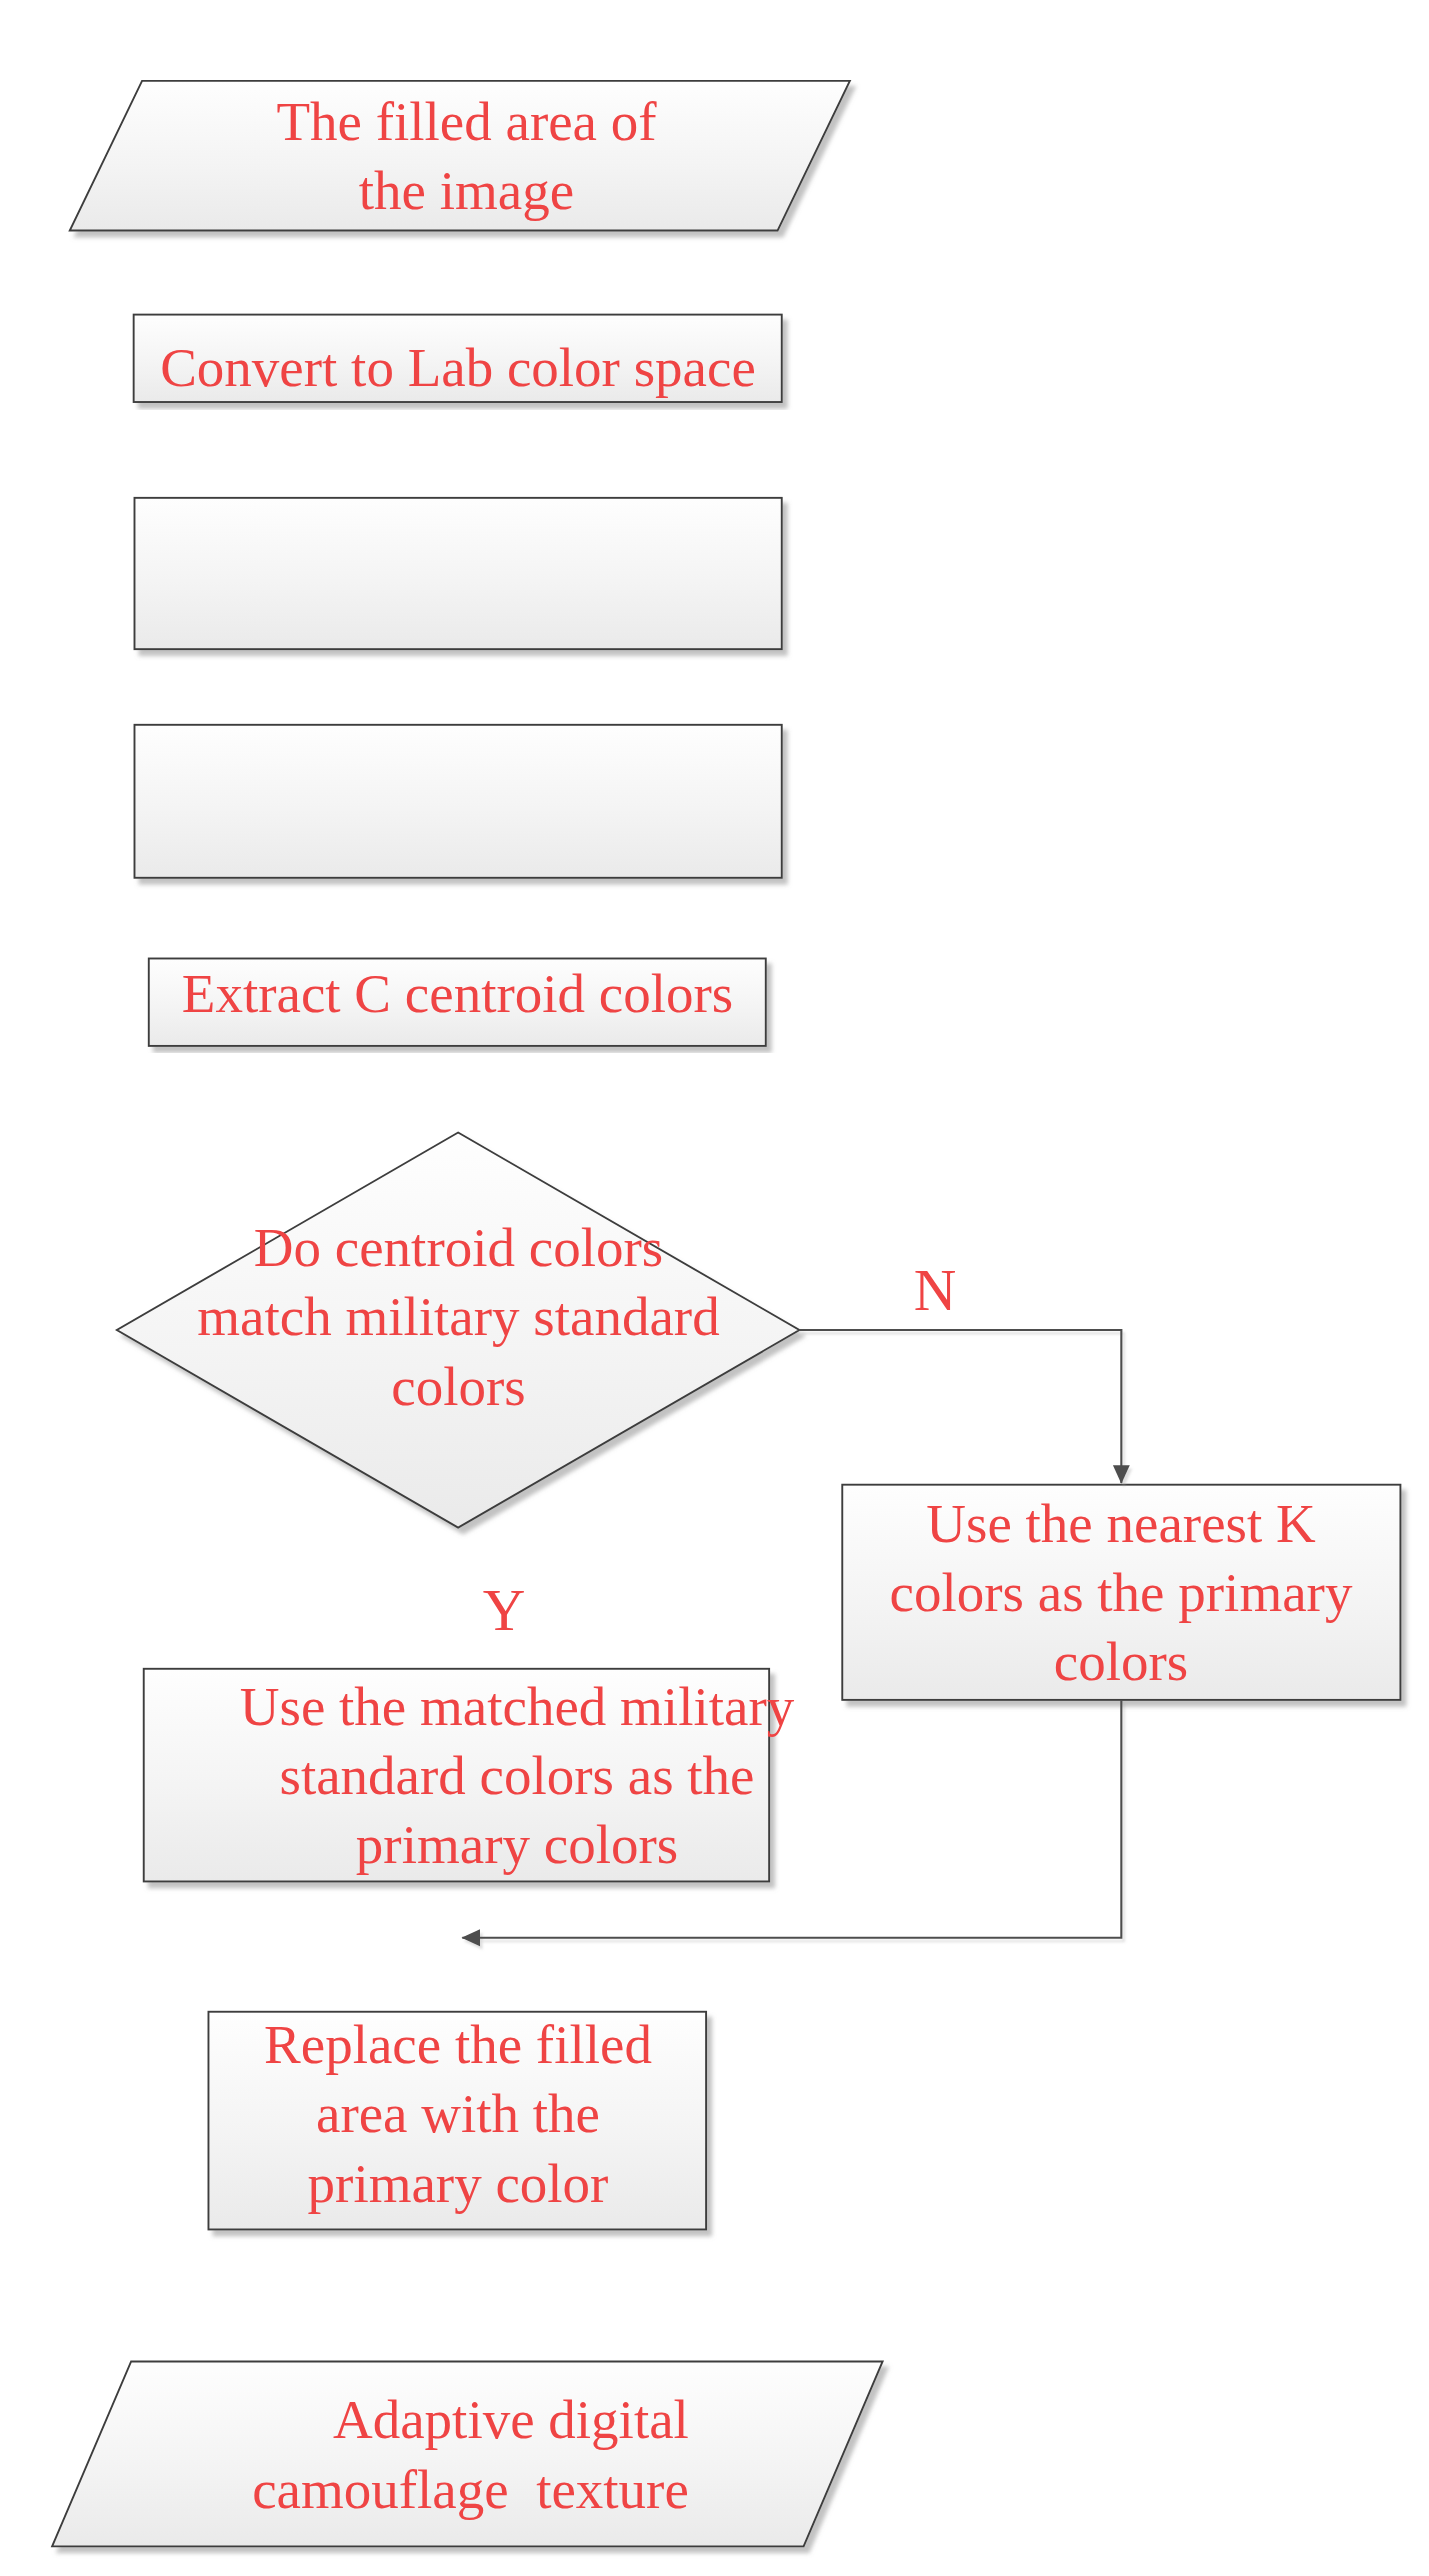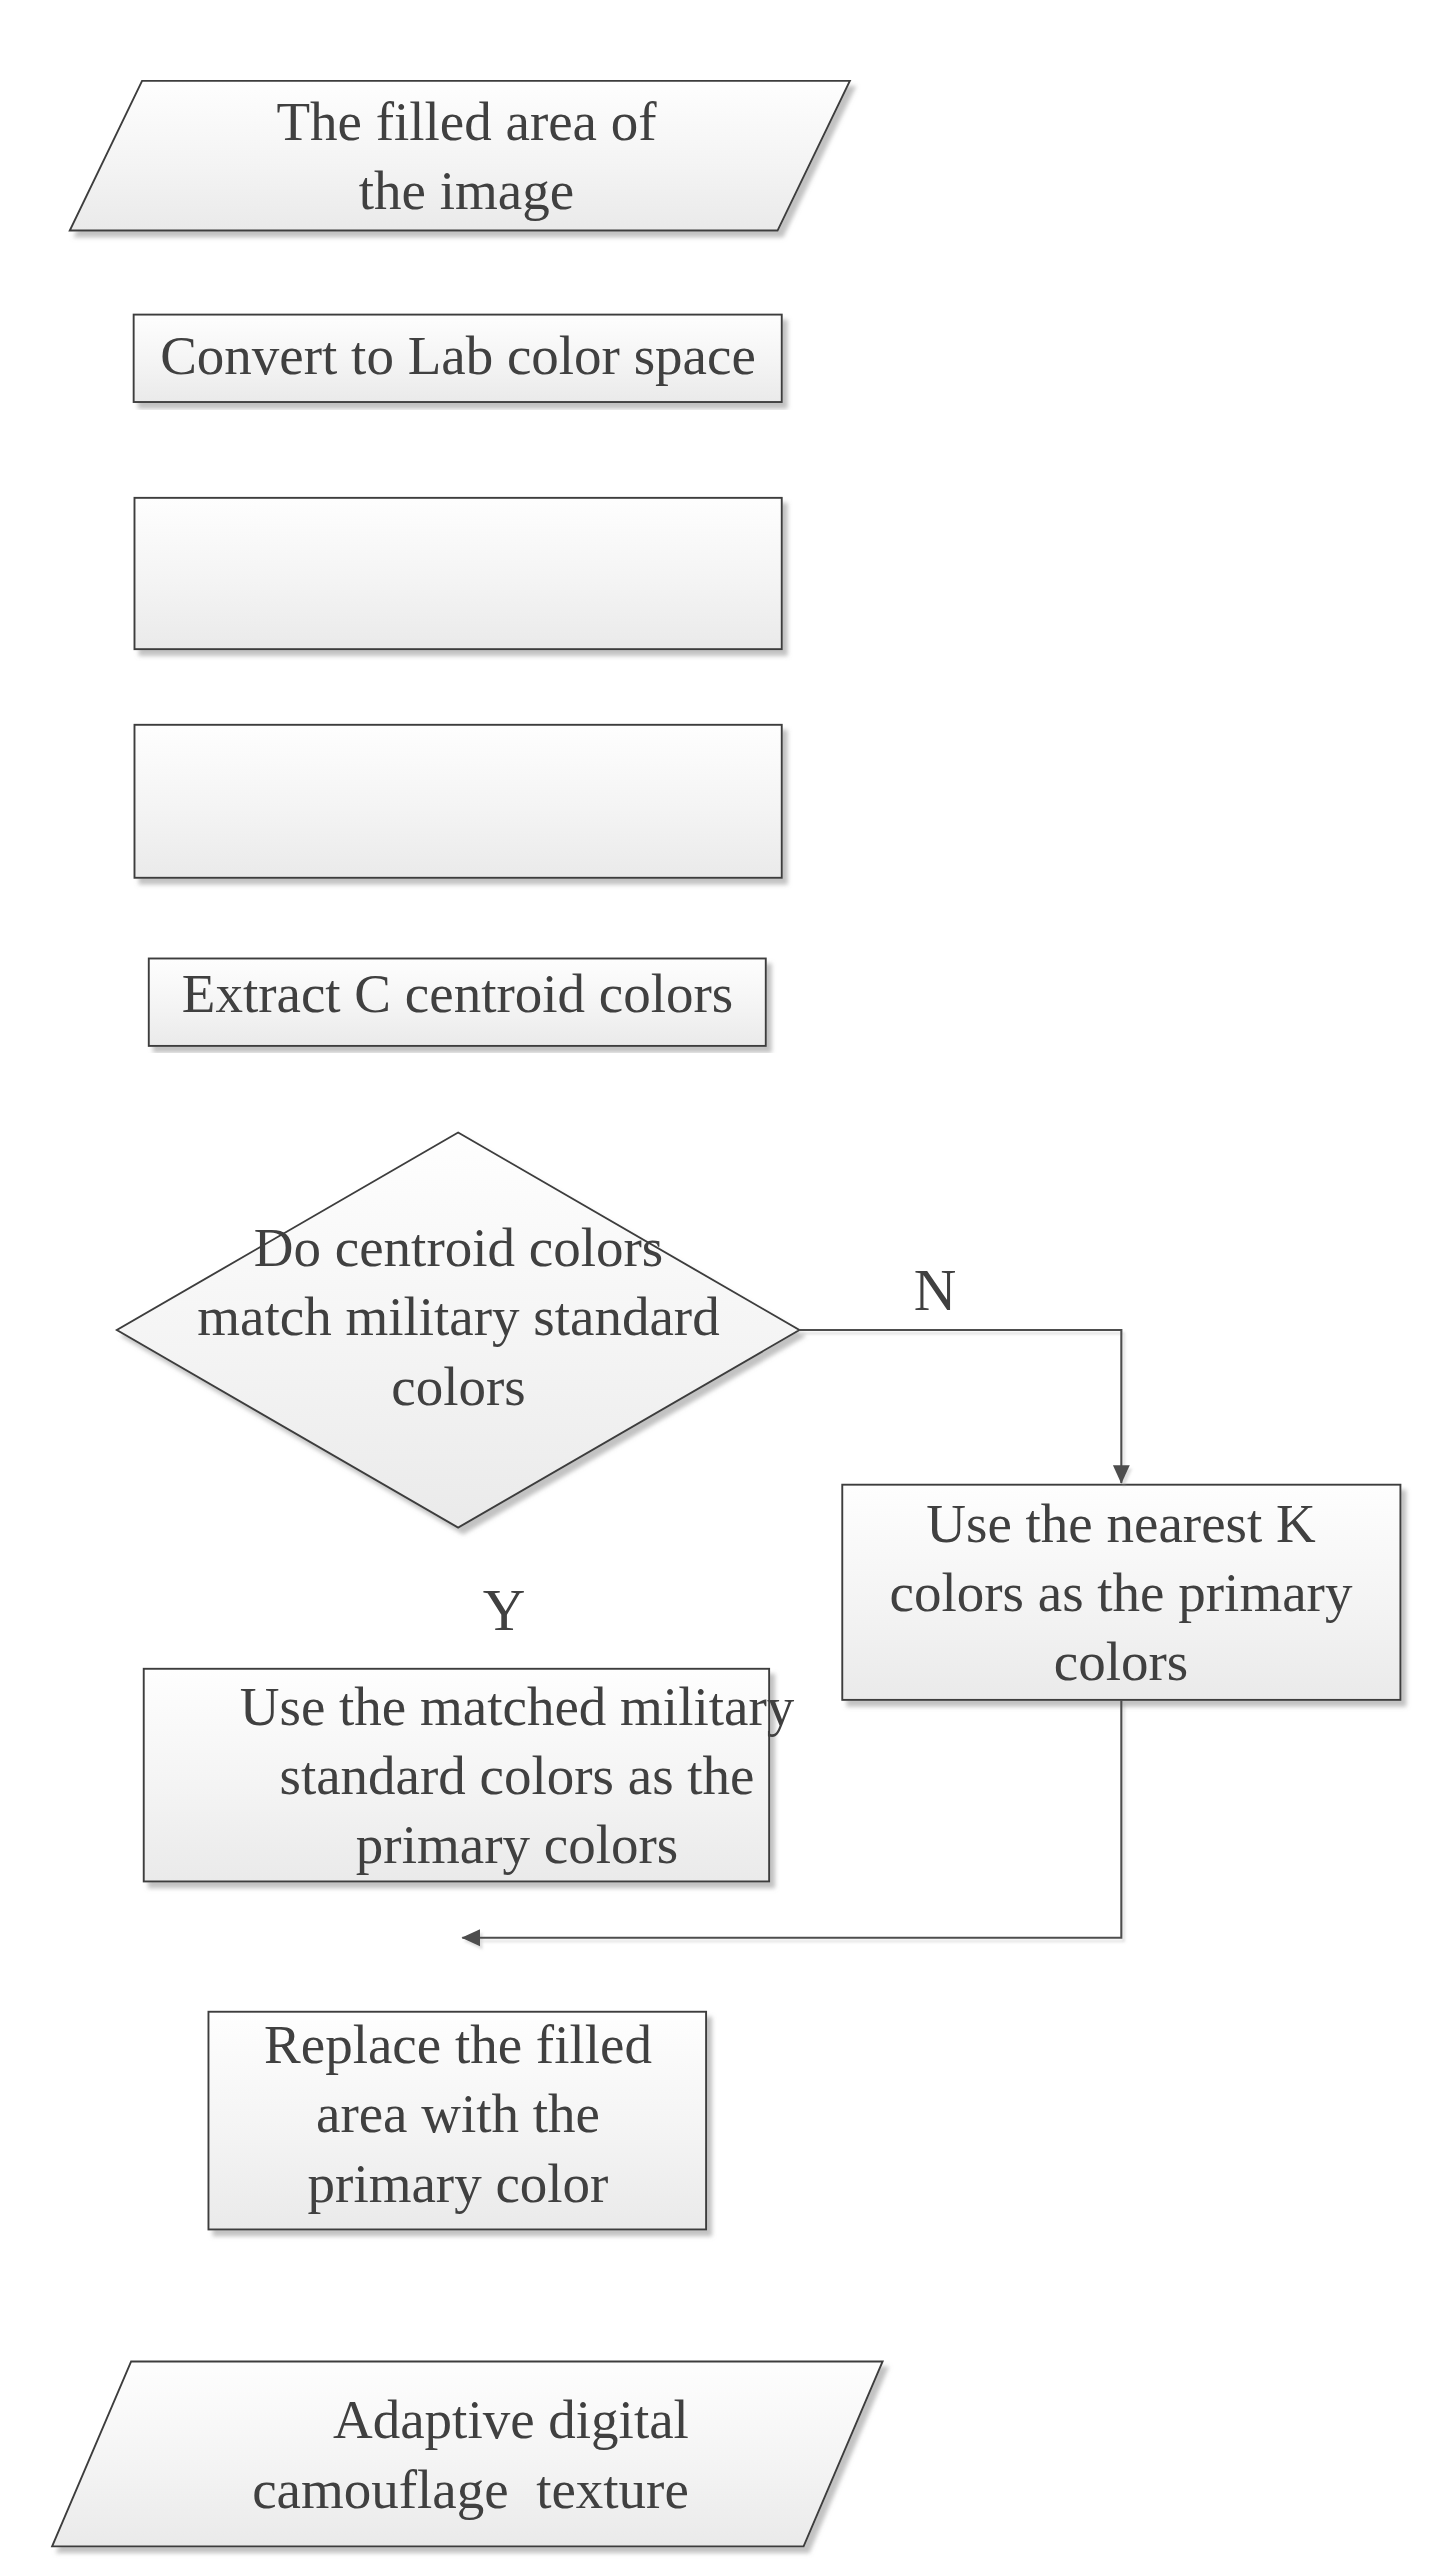--- a/index.html
+++ b/index.html
@@ -29,21 +29,21 @@
     marker-end: url(#arr);
     filter: url(#lineShadowF);
   }
   .lbl {
     position: absolute;
     display: flex;
     align-items: center;
     justify-content: center;
     text-align: center;
     white-space: pre-wrap;
-    color: #404040;
+    color: #ef4444;
     font-size: 55px;
     line-height: 1.26;
     pointer-events: none;
   }
   .branch-lbl {
     font-size: 59px;
     line-height: 1;
   }
 </style>
 </head>
@@ -88,21 +88,21 @@
     <path class="connector" d="M951 1582 H1334 V1764"></path>
     <path class="connector" d="M545 1817 V1983"></path>
     <path class="connector" d="M545 2238 V2391"></path>
     <path class="connector" d="M1334 2022 V2305 H550"></path>
     <path class="connector" d="M545 2652 V2806"></path>
   </svg>
 
   <div class="lbl" style="left:126px; top:81px; width:681px; height:150px;">The filled area of
 the image</div>
 
-  <div class="lbl" style="left:134px; top:312px; width:648px; height:87px;">Convert to Lab color space</div>
+  <div class="lbl" style="left:134px; top:324px; width:648px; height:87px;">Convert to Lab color space</div>
 
 
 
   <div class="lbl" style="left:149px; top:958px; width:617px; height:71px;">Extract C centroid colors</div>
 
   <div class="lbl" style="left:117px; top:1132px; width:683px; height:370px;">Do centroid colors
 match military standard
 colors</div>
 
   <div class="lbl branch-lbl" style="left:889px; top:1257px; width:92px; height:67px;">N</div>

